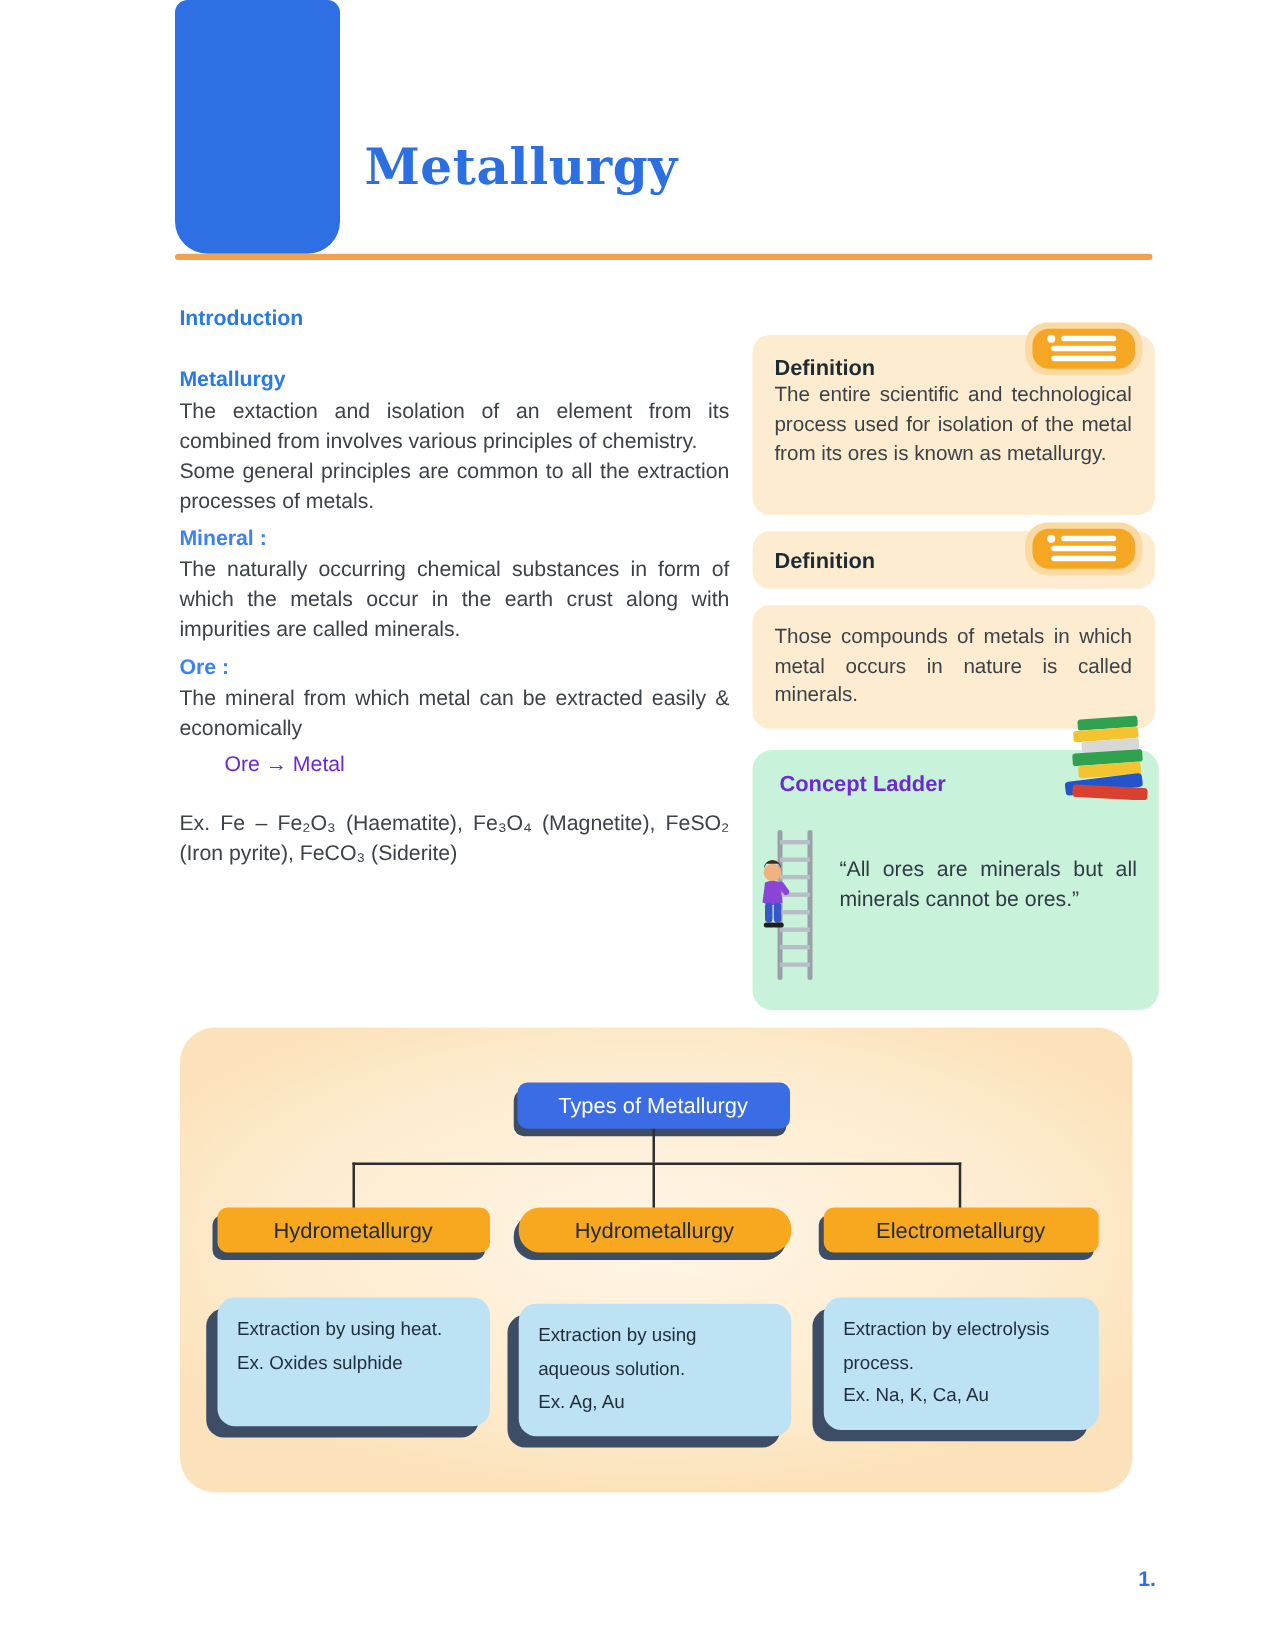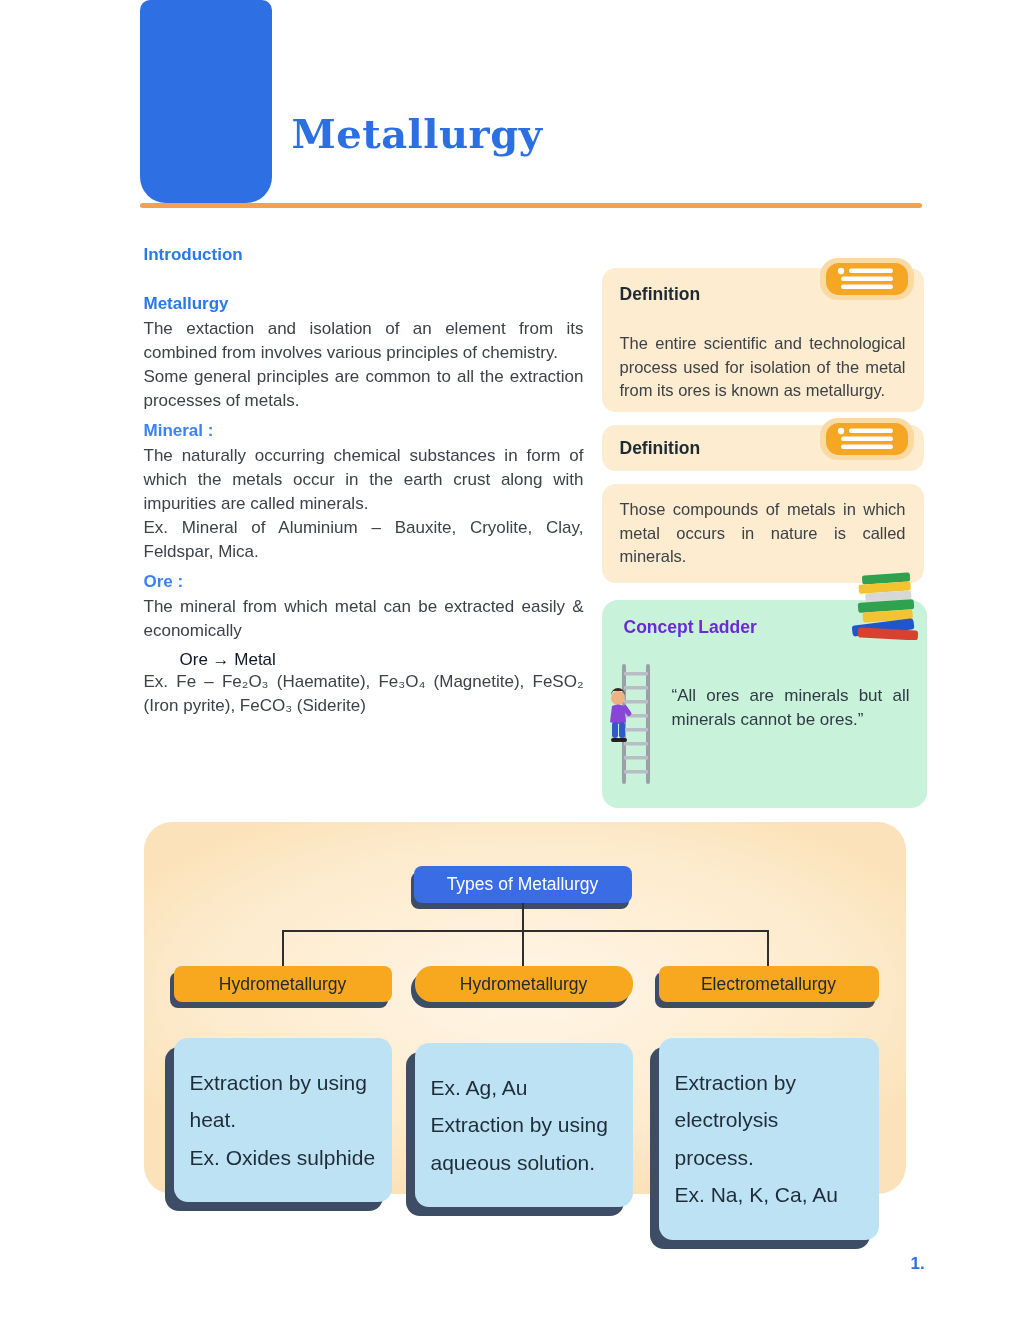--- a/index.html
+++ b/index.html
@@ -29,33 +29,33 @@
     background:#f2a150; border-radius:3px;
   }
 
   
   .left-col { position:absolute; left:82px; top:245px; width:440px; }
   .h-blue { color:#2879e9; font-weight:bold; font-size:17px; }
   .h-intro { margin-bottom:29px; }
   .h-sub { margin-bottom:3px; }
   .body-p { font-size:17px; line-height:24px; text-align:justify; color:#3d4248; }
   .h-dark { font-weight:bold; font-size:17px; color:#3b82f6; margin:8px 0 3px 0; }
-  .ore-flow { font-size:17px; padding-left:36px; margin:7px 0 0 0; color:#0f172a; }
+  .ore-flow { font-size:17px; padding-left:36px; margin:7px 0 25px 0; color:#6d28d9; }
 
   
   .def-box {
     position:absolute; left:540px; width:322px;
     background:#fdeccf; border-radius:14px; padding:16px 18px 14px 18px;
   }
   .def-box-1 { top:268px; height:144px; }
   .def2-wrap { position:absolute; left:540px; top:425px; width:322px; }
   .def2-head { background:#fdeccf; border-radius:14px; height:46px; padding:13px 18px; }
   .def2-body { background:#fdeccf; border-radius:14px; margin-top:13px; padding:14px 18px; min-height:88px; }
   .def-heading { font-weight:bold; font-size:17.5px; color:#1e2b33; }
-  .def-text { font-size:16.5px; line-height:23.5px; text-align:justify; color:#3d4248; margin-top:27px; }
+  .def-text { font-size:16.5px; line-height:23.5px; text-align:justify; color:#3d4248; margin-top:0; }
   .def2-body .def-text { margin-top:0; }
 
   .def-badge {
     position:absolute; width:94px; height:42px;
     background:#fbd9a2; border-radius:18px; display:flex; align-items:center; justify-content:center;
   }
   .def-badge-inner {
     width:82px; height:32px; background:#f5a623; border-radius:13px;
     display:flex; align-items:center; justify-content:center;
   }
@@ -96,22 +96,22 @@
     position:absolute; top:144px; height:36px;
     background:#f7a81f; border-radius:8px; color:#222a30; font-size:17.5px;
     display:flex; align-items:center; justify-content:center;
     box-shadow:-4px 6px 0 #3e4d66;
   }
   .bl-1 { left:30px; width:218px; }
   .bl-2 { left:271px; width:218px;border-radius:17px; }
   .bl-3 { left:515px; width:220px; }
   .branch-desc {
     position:absolute; top:216px; min-height:103px;
-    background:#bce2f3; border-radius:14px; padding:26px 16px;
-    font-size:21px; line-height:1.78; color:#1f2d3a;
+    background:#bce2f3; border-radius:14px; padding:13px 16px;
+    font-size:15px; line-height:1.78; color:#1f2d3a;
     box-shadow:-9px 9px 0 #3e4d66;
   }
   .bd-1 { left:30px; width:218px; }
   .bd-2 { left:271px; width:218px; top:221px; }
   .bd-3 { left:515px; width:220px; }
 
   .page-number {
     position:absolute; left:849px; top:1254px;
     color:#2e6fe4; font-weight:bold; font-size:17px;
   }
@@ -126,21 +126,20 @@
   <h1 class="page-title">Metallurgy</h1>
   <div class="orange-rule"></div>
 
   <div class="left-col">
     <div class="h-blue h-intro">Introduction</div>
     <div class="h-blue h-sub">Metallurgy</div>
     <p class="body-p">The extaction and isolation of an element from its combined from involves various principles of chemistry.</p>
     <p class="body-p">Some general principles are common to all the extraction processes of metals.</p>
     <div class="h-dark">Mineral :</div>
     <p class="body-p">The naturally occurring chemical substances in form of which the metals occur in the earth crust along with impurities are called minerals.</p>
-    <p class="body-p">Ex. Mineral of Aluminium – Bauxite, Cryolite, Clay, Feldspar, Mica.</p>
     <div class="h-dark">Ore :</div>
     <p class="body-p">The mineral from which metal can be extracted easily &amp; economically</p>
     <div class="ore-flow">Ore → Metal</div>
     <p class="body-p">Ex. Fe – Fe₂O₃ (Haematite), Fe₃O₄ (Magnetite), FeSO₂ (Iron pyrite), FeCO₃ (Siderite)</p>
   </div>
 
   <div class="def-box def-box-1">
     <div class="def-heading">Definition</div>
     <p class="def-text">The entire scientific and technological process used for isolation of the metal from its ores is known as metallurgy.</p>
   </div>
@@ -226,22 +225,22 @@
 
     <div class="branch-label bl-1">Hydrometallurgy</div>
     <div class="branch-label bl-2">Hydrometallurgy</div>
     <div class="branch-label bl-3">Electrometallurgy</div>
 
     <div class="branch-desc bd-1">
       <div>Extraction by using heat.</div>
       <div>Ex. Oxides sulphide</div>
     </div>
     <div class="branch-desc bd-2">
+      <div>Extraction by using aqueous solution.</div>
       <div>Ex. Ag, Au</div>
-      <div>Extraction by using aqueous solution.</div>
     </div>
     <div class="branch-desc bd-3">
       <div>Extraction by electrolysis process.</div>
       <div>Ex. Na, K, Ca, Au</div>
     </div>
   </div>
 
   <div class="page-number">1.</div>
 
 </div>

